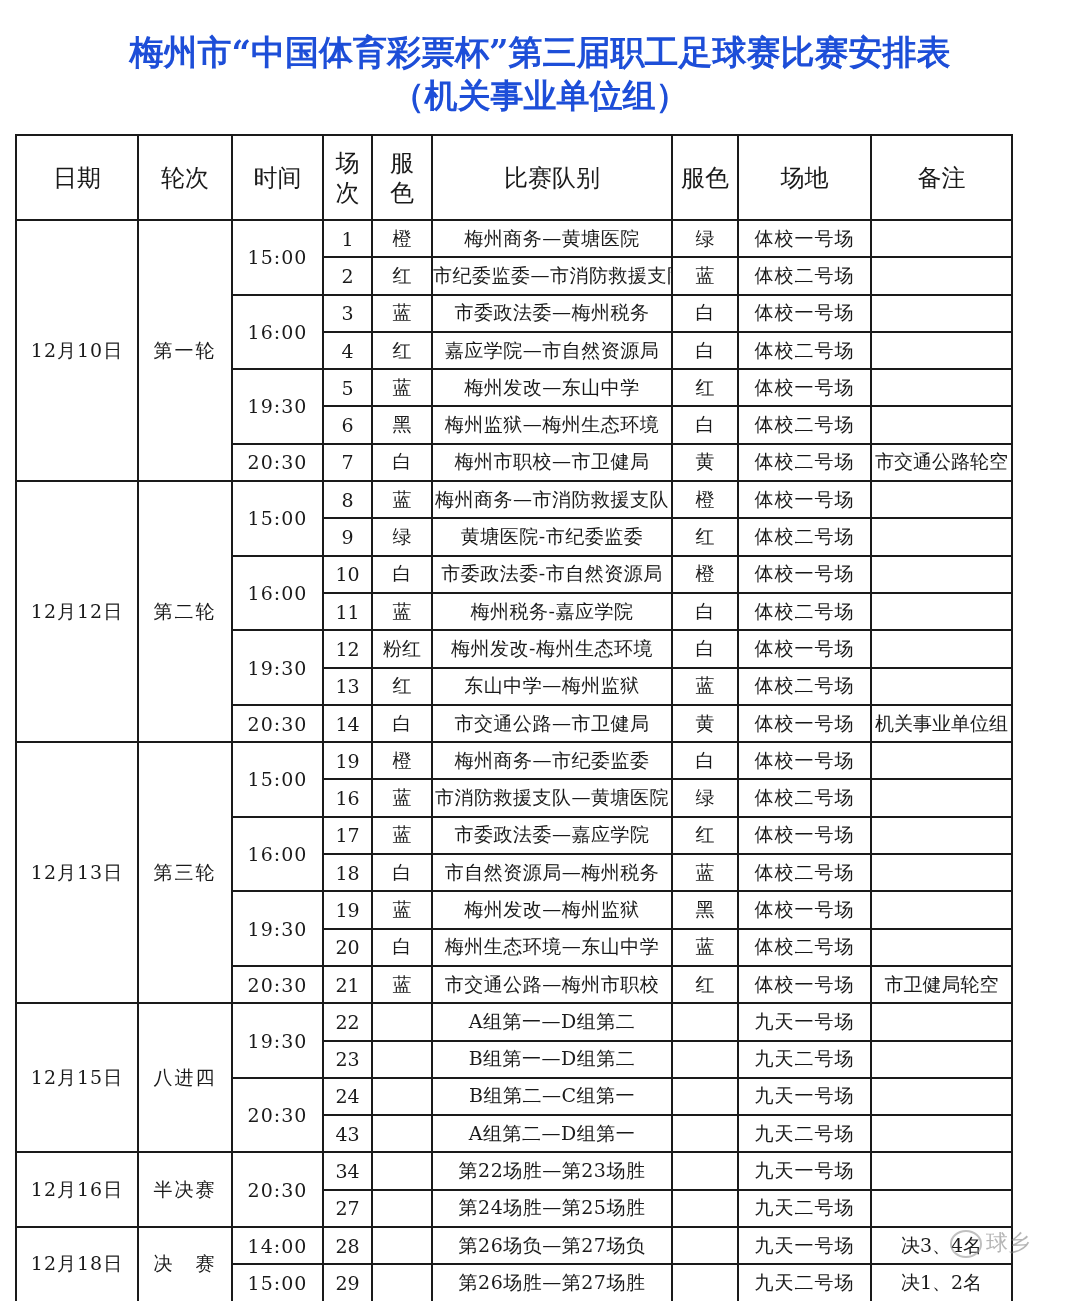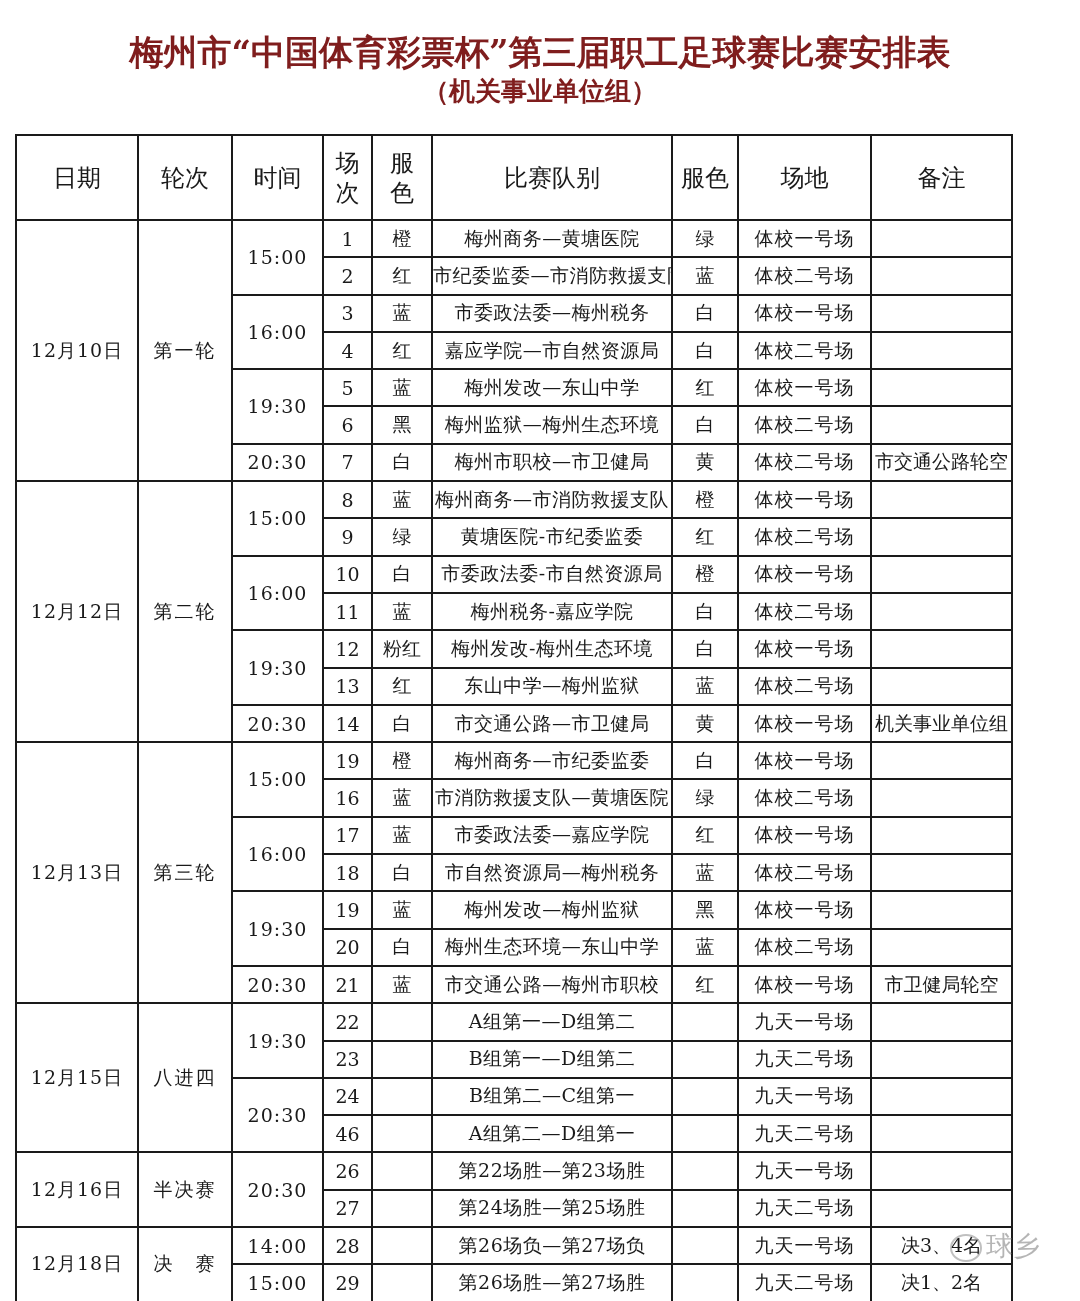--- a/index.html
+++ b/index.html
@@ -1,37 +1,37 @@
 <!DOCTYPE html>
 <html><head>
 <meta charset="utf-8">
 <style>
   html, body { margin:0; padding:0; background:#ffffff; }
   body { width:1080px; height:1301px; position:relative; overflow:hidden;
          font-family:"DejaVu Serif","Liberation Serif",serif; color:#1a1a1a; }
   .title { position:absolute; left:0; width:1080px; text-align:center;
-           font-weight:bold; letter-spacing:0px; color:#7f1d1d; }
+           font-weight:bold; letter-spacing:0px; color:#1d4ed8; }
   .t1 { top:30px; font-size:34px; }
-  .t2 { top:74px; font-size:26px; }
+  .t2 { top:74px; font-size:33px; }
   table.sched { position:absolute; left:15px; top:134px; border-collapse:collapse;
                 table-layout:fixed; width:996px; }
   table.sched td, table.sched th { border:2px solid #1a1a1a; text-align:center;
                 vertical-align:middle; padding:0; overflow:hidden; white-space:nowrap; }
   table.sched th { font-weight:normal; font-size:24px; height:83px; line-height:30px; }
   table.sched td { height:35.3px; font-size:19px; }
   td.date { font-size:20px; letter-spacing:1px; }
   td.round { font-size:22px; letter-spacing:2px; }
   td.time { font-size:22px; letter-spacing:1px; }
   td.num { font-size:21px; }
   td.kit { font-size:19px; }
   td.match { font-size:17.5px; letter-spacing:0.5px;margin-top:8px; }
   td.venue { font-size:20px; letter-spacing:1px;margin-top:29px; }
   td.note { font-size:16px;margin-top:24px; }
   .thick-top td { border-top-width:3px; }
-  .watermark { position:absolute; left:950px; top:1228px; font-size:27px;
+  .watermark { position:absolute; left:950px; top:1228px; font-size:22px;
                color:rgba(120,120,120,0.55); font-family:"DejaVu Sans",sans-serif; }
   .watermark .bubble { display:inline-block; width:28px; height:24px; border:2px solid rgba(150,150,150,0.6);
                border-radius:50%; vertical-align:middle; margin-right:4px; }
 </style>
 </head>
 <body>
 
 <div class="title t1">梅州市“中国体育彩票杯”第三届职工足球赛比赛安排表</div>
 <div class="title t2">（机关事业单位组）</div>
 
@@ -271,32 +271,32 @@
       <tr>
         <td class="time" rowspan="2">20:30</td>
         <td class="num">24</td>
         <td class="kit"></td>
         <td class="match">B组第二—C组第一</td>
         <td class="kit"></td>
         <td class="venue">九天一号场</td>
         <td class="note"></td>
       </tr>
       <tr>
-        <td class="num">46</td>
+        <td class="num">43</td>
         <td class="kit"></td>
         <td class="match">A组第二—D组第一</td>
         <td class="kit"></td>
         <td class="venue">九天二号场</td>
         <td class="note"></td>
       </tr>
       <tr class="thick-top">
         <td class="date" rowspan="2">12月16日</td>
         <td class="round" rowspan="2">半决赛</td>
         <td class="time" rowspan="2">20:30</td>
-        <td class="num">26</td>
+        <td class="num">34</td>
         <td class="kit"></td>
         <td class="match">第22场胜—第23场胜</td>
         <td class="kit"></td>
         <td class="venue">九天一号场</td>
         <td class="note"></td>
       </tr>
       <tr>
         <td class="num">27</td>
         <td class="kit"></td>
         <td class="match">第24场胜—第25场胜</td>

